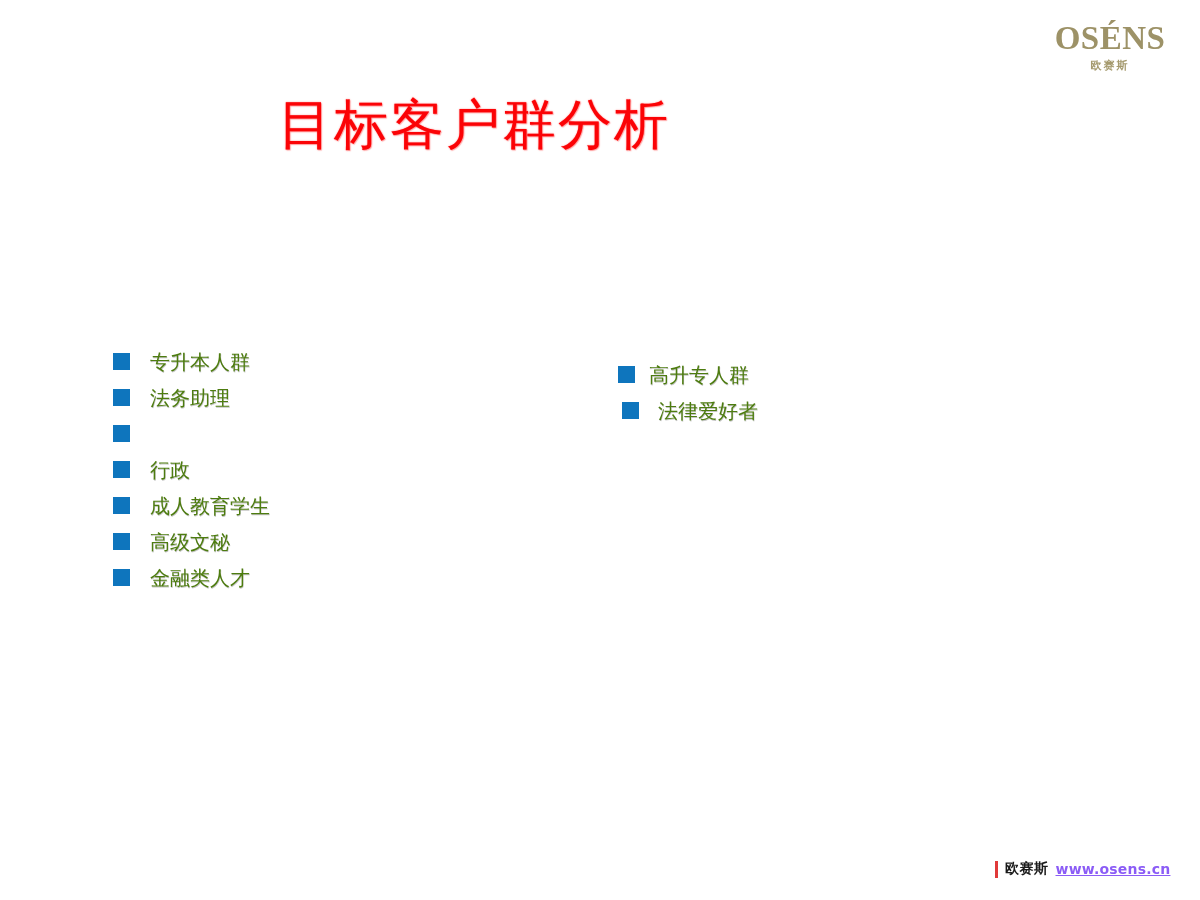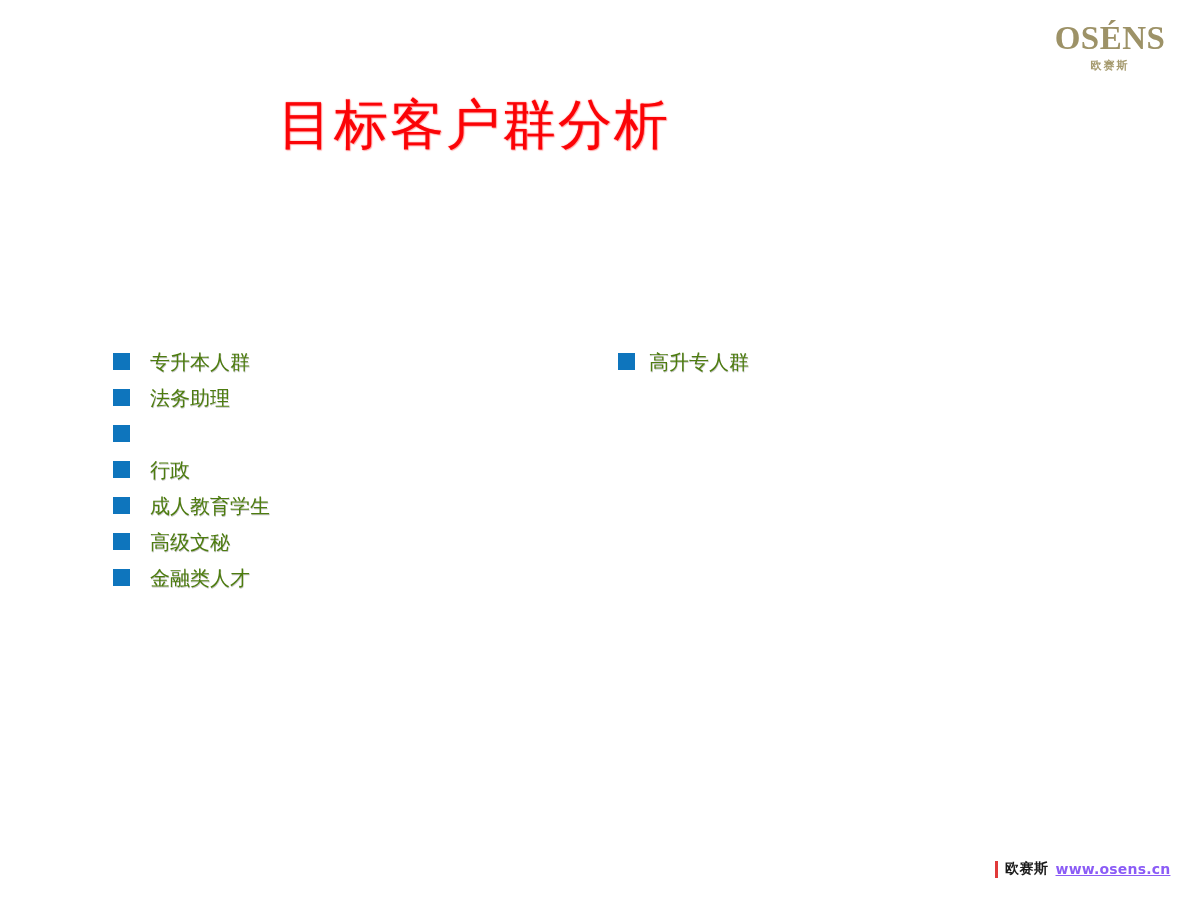--- a/index.html
+++ b/index.html
@@ -58,21 +58,21 @@
     white-space:nowrap;
     text-shadow:0 0 1.4px rgba(255,60,60,0.85), 1px 1px 1px rgba(255,120,120,0.55);
   }
 
   
   .col {
     position:absolute;
     top:345px;
   }
   .col-left  { left:113px; width:430px; }
-  .col-right { left:615px; width:430px; }
+  .col-right { left:615px; width:430px;margin-top:13px; }
 
   .bullet-row {
     display:flex;
     align-items:flex-start;
     height:36px;
   }
   .bullet-sq {
     flex:0 0 auto;
     width:17px; height:17px;
     background:#0e75bd;
@@ -162,20 +162,24 @@
       <span class="bullet-sq"></span>
       <span class="bullet-text">金融类人才</span>
     </div>
   </div>
 
   <div class="col col-right">
     <div class="bullet-row indent-b">
       <span class="bullet-sq"></span>
       <span class="bullet-text">高升专人群</span>
     </div>
+    <div class="bullet-row indent-a">
+      <span class="bullet-sq"></span>
+      <span class="bullet-text"> 法律爱好者</span>
+    </div>
   </div>
 
   <div class="footer">
     <span class="footer-bar"></span>
     <span class="footer-brand">欧赛斯</span>
     <span class="footer-url">www.osens.cn</span>
   </div>
 
 </div>
 

